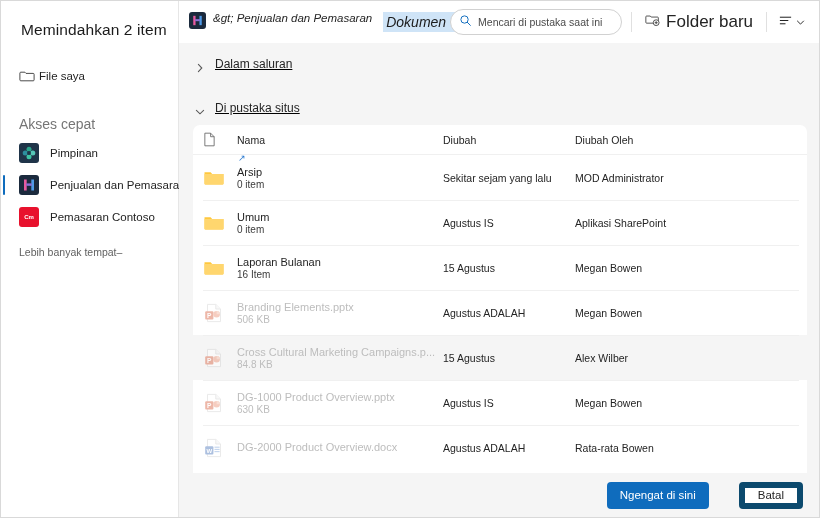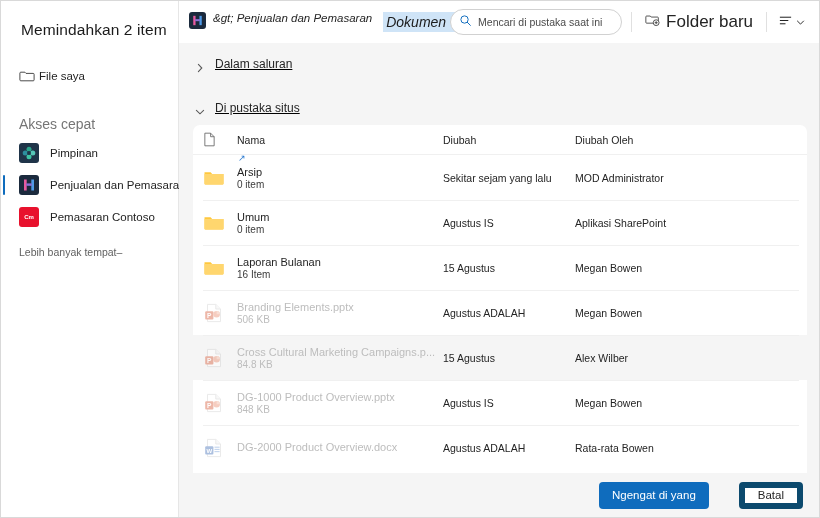--- a/index.html
+++ b/index.html
@@ -490,21 +490,21 @@
             <path d="M4.5 2.4h8.3L17.5 7v12.6h-13z" fill="#ffffff" stroke="#c7c7c7" stroke-width="0.9" stroke-linejoin="round"></path>
             <path d="M12.8 2.4V7h4.7" fill="#f0f0f0" stroke="#c7c7c7" stroke-width="0.9" stroke-linejoin="round"></path>
             <rect x="2.2" y="9.2" width="8.2" height="8.2" rx="1" fill="#d65532"></rect>
             <text x="6.3" y="15.6" font-size="6.6" fill="#ffffff" text-anchor="middle" font-family="Liberation Sans, sans-serif" font-weight="bold">P</text>
             <circle cx="13.6" cy="12.2" r="3.3" fill="#eb8a6a"></circle>
             <path d="M13.6 12.2V8.9a3.3 3.3 0 0 1 3.3 3.3z" fill="#f4b59c"></path>
           </svg>
         </div>
         <div class="col-name name-wrap">
           <span class="fname">DG-1000 Product Overview.pptx</span>
-          <span class="fmeta">848 KB</span>
+          <span class="fmeta">630 KB</span>
         </div>
         <div class="col-mod cell">Agustus IS</div>
         <div class="col-by cell">Megan Bowen</div>
       </div>
 
       <div class="row disabled">
         <div class="col-icon">
           <svg class="ficon fade" viewBox="0 0 22 22">
             <path d="M4.5 2.4h8.3L17.5 7v12.6h-13z" fill="#ffffff" stroke="#c7c7c7" stroke-width="0.9" stroke-linejoin="round"></path>
             <path d="M12.8 2.4V7h4.7" fill="#f0f0f0" stroke="#c7c7c7" stroke-width="0.9" stroke-linejoin="round"></path>
@@ -519,18 +519,18 @@
           <span class="fname">DG-2000 Product Overview.docx</span>
           <span class="fmeta"></span>
         </div>
         <div class="col-mod cell">Agustus   ADALAH</div>
         <div class="col-by cell">Rata-rata Bowen</div>
       </div>
 
     </div>
 
     <div class="footer">
-      <div class="btn btn-primary">Ngengat di yang</div>
+      <div class="btn btn-primary">Ngengat di sini</div>
       <div class="btn btn-secondary">Batal</div>
     </div>
 
   </div>
 </div>
 
 </body></html>

